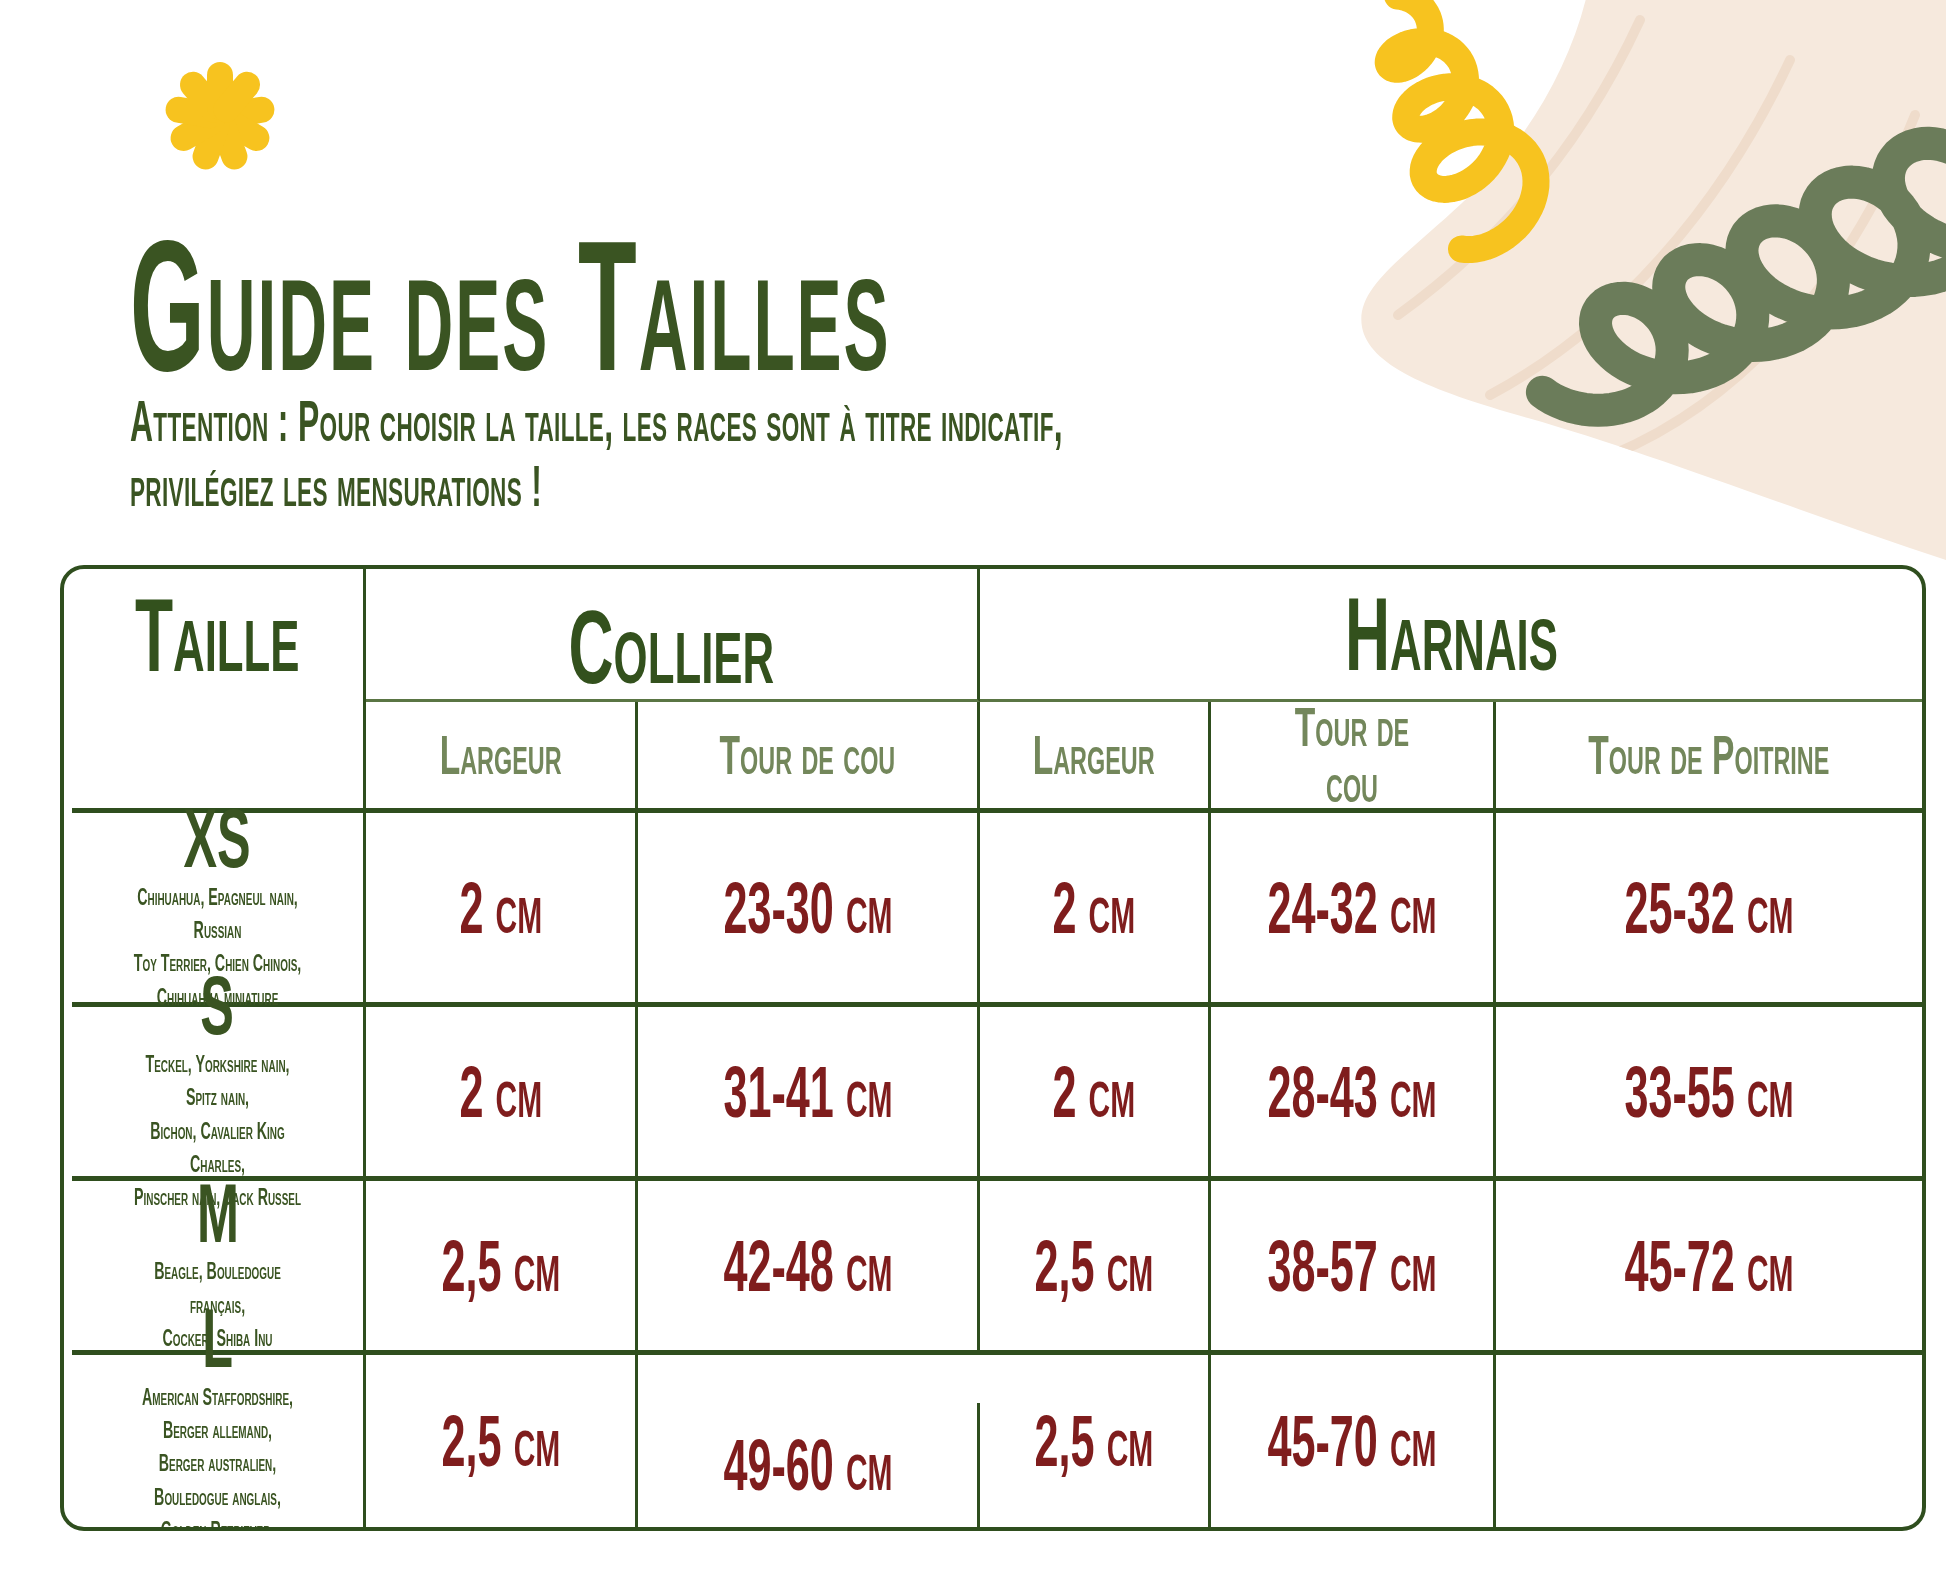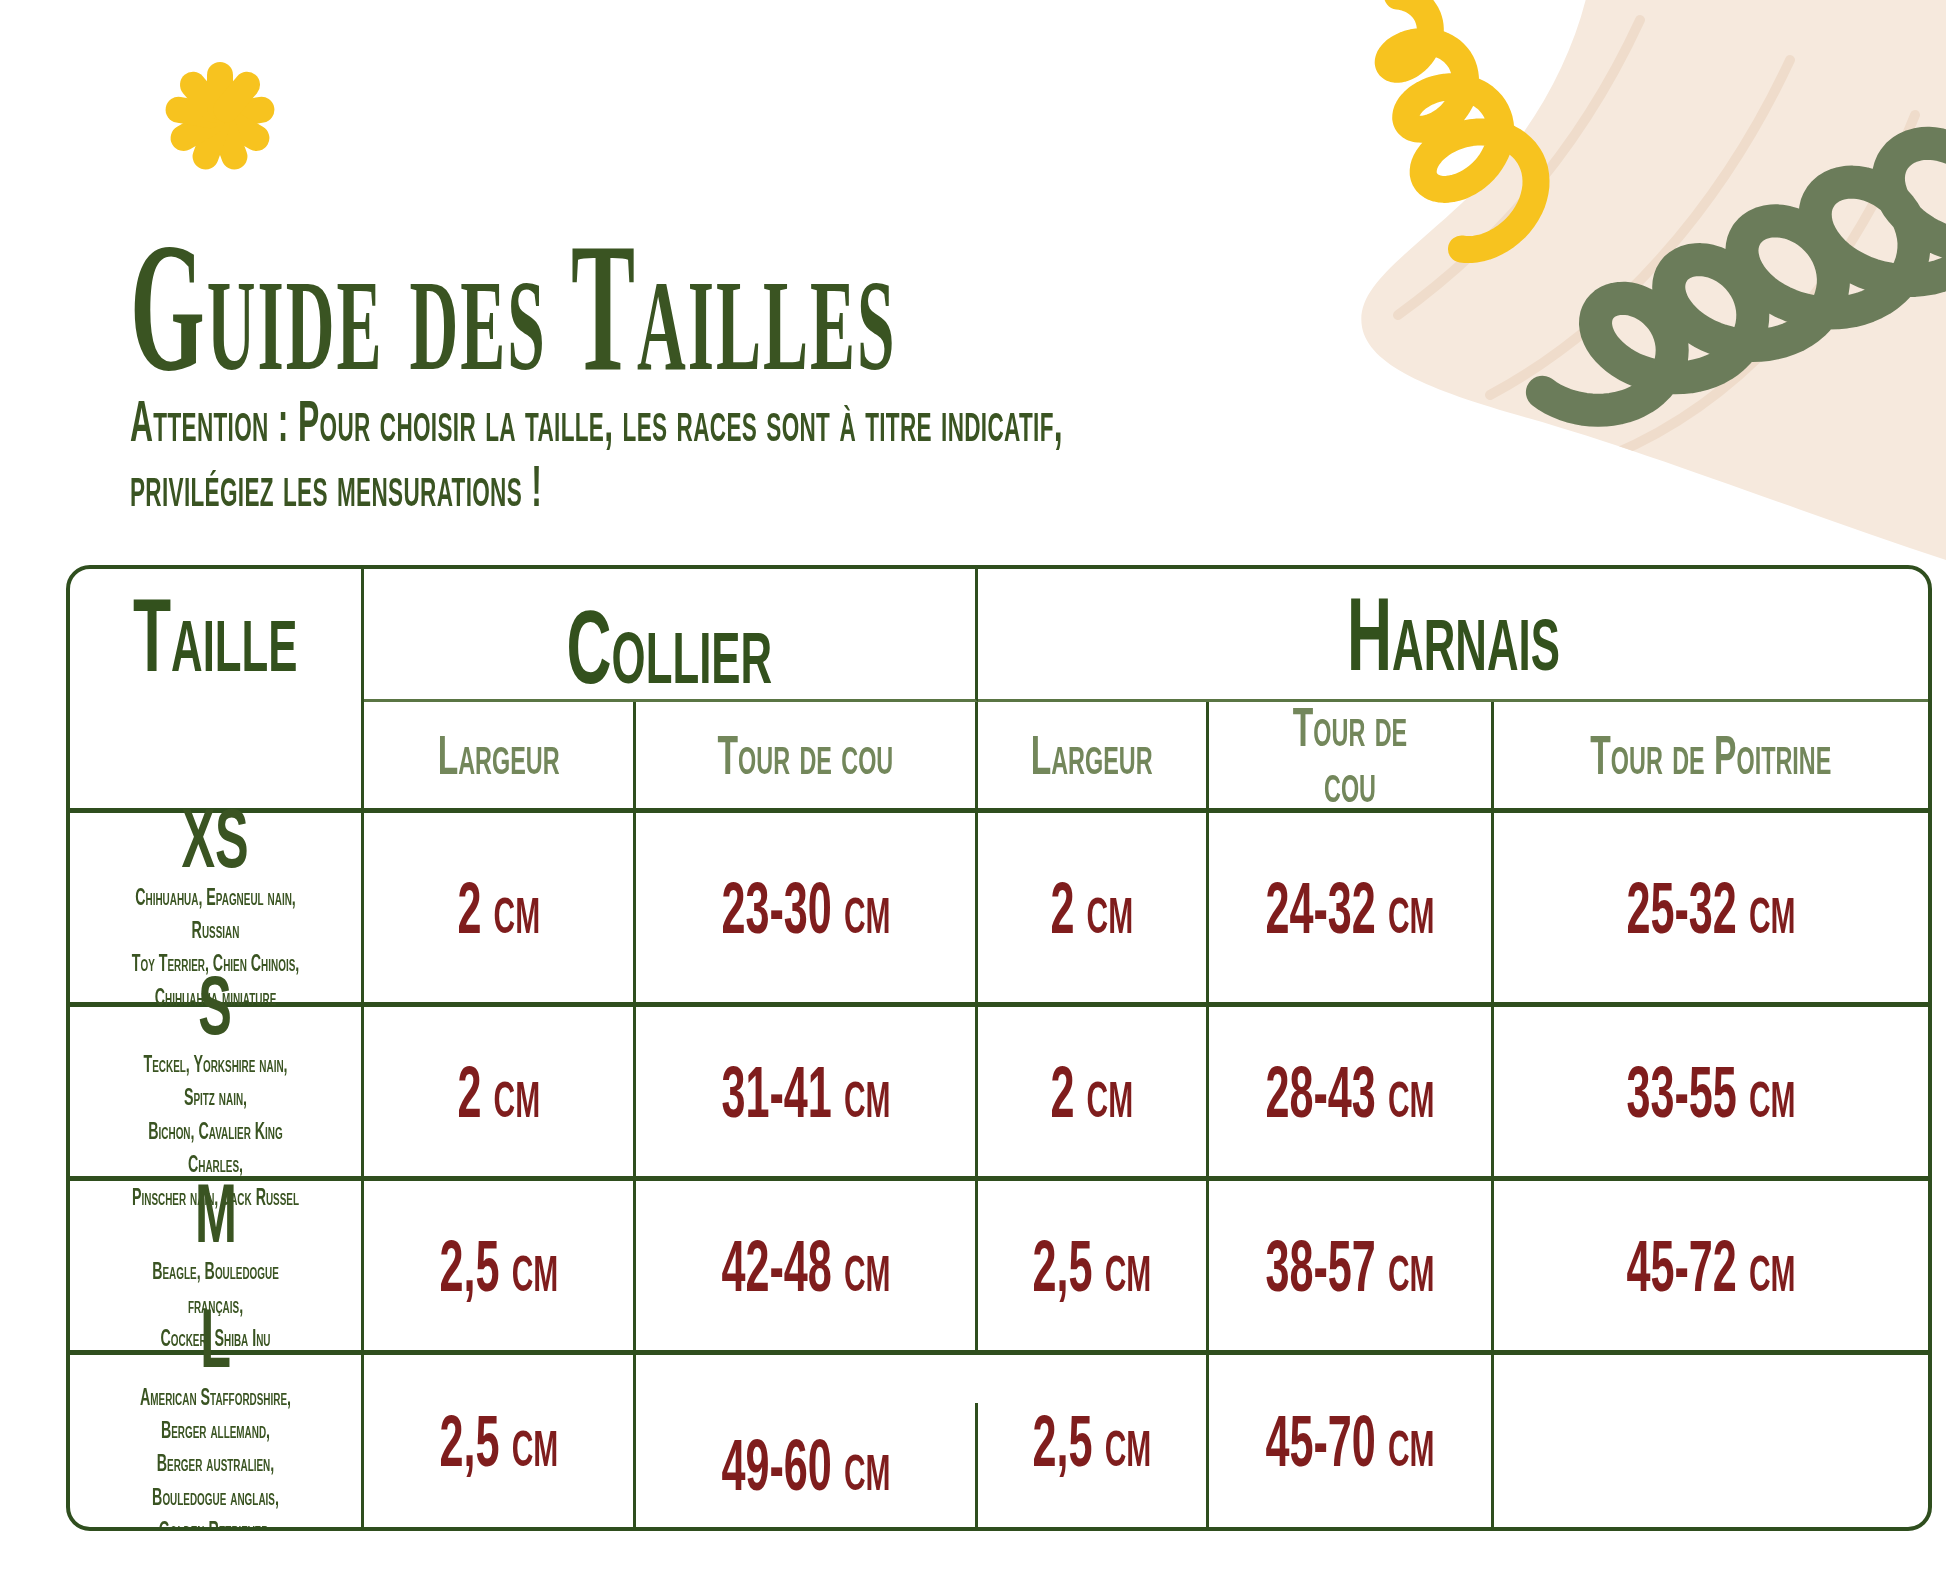--- a/index.html
+++ b/index.html
@@ -35,30 +35,31 @@
   }
   .subtitle{
     position:absolute;left:130px;top:388px;
     font-size:58px;line-height:65px;
     color:#3a5422;letter-spacing:.01em;
     --sx:.55;
   }
   .subtitle .line{display:block;}
 
   .tbl{
-    position:absolute;left:66px;top:565px;
+    position:absolute;left:60px;top:565px;
     width:1866px;height:966px;
     box-sizing:border-box;
     border:4px solid #2f4e1e;
     border-radius:24px;
     background:#ffffff;
     display:grid;
     grid-template-columns:294px 272px 342px 231px 285px 1fr;
     grid-template-rows:133px 111px 194px 174px 174px 1fr;
     overflow:hidden;
+    padding-left:8px;
   }
   .cell{
     display:flex;align-items:center;justify-content:center;
     box-sizing:border-box;
     min-width:0;min-height:0;
   }
   .bR{border-right:3px solid #2f4e1e;}
   .bB5{border-bottom:5px solid #2f4e1e;}
   .bB2{border-bottom:3px solid #5a7544;}
 
@@ -103,21 +104,21 @@
         <line x1="216.6" y1="126.4" x2="205.6" y2="156.5"></line>
         <line x1="211.3" y1="122.0" x2="183.6" y2="138.0"></line>
         <line x1="210.2" y1="115.3" x2="178.6" y2="109.7"></line>
         <line x1="213.6" y1="109.3" x2="193.0" y2="84.8"></line>
         <line x1="220.0" y1="107.0" x2="220.0" y2="75.0"></line>
         <line x1="226.4" y1="109.3" x2="247.0" y2="84.8"></line>
       </g>
   </svg>
 
   <div class="content">
-    <h1 class="title hw" style="margin:0;position:absolute;left:130px;top:214px;font-family:Liberation Serif, serif;"><span class="cx cx-left">Guide des Tailles</span></h1>
+    <h1 class="title hw" style="margin:0;position:absolute;left:130px;top:214px;"><span class="cx cx-left">Guide des Tailles</span></h1>
 
     <div class="subtitle hw">
       <span class="line"><span class="cx cx-left">Attention : Pour choisir la taille, les races sont à titre indicatif,</span></span>
       <span class="line"><span class="cx cx-left">privilégiez les mensurations !</span></span>
     </div>
 
     <div class="tbl">
 
       <div class="cell taille-cell bR bB5 hw hdr" style="grid-area:1/1/3/2;">
           <span class="cx">Taille</span>

